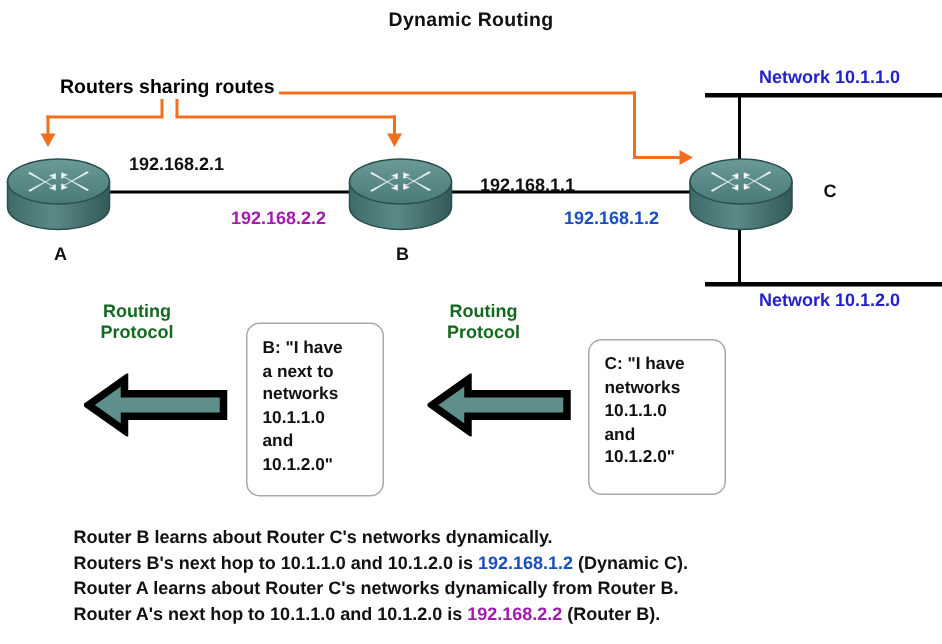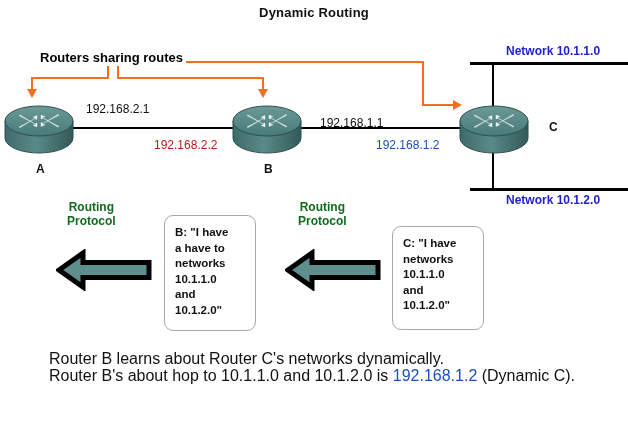--- a/index.html
+++ b/index.html
@@ -32,25 +32,25 @@
 
   
   .annot-label {
     font-size: 13px;
     font-weight: bold;
     color: #000000;
     white-space: nowrap;
   }
   .ip-label {
     font-size: 12px;
-    font-weight: normal;
+    font-weight: bold;
     white-space: nowrap;
   }
   .ip-black { color: #111111; }
-  .ip-brown { color: #b91c1c; }
+  .ip-brown { color: #a21caf; }
   .ip-blue  { color: #1a4fbf; }
   .router-letter {
     font-size: 12px;
     font-weight: bold;
     color: #111111;
   }
   .net-label {
     font-size: 12px;
     font-weight: bold;
     color: #2222cc;
@@ -110,22 +110,22 @@
     font-weight: bold;
     color: #111111;
     line-height: 15.5px;
   }
 
   
   .big-arrow svg { display: block; }
 
   
   .explain {
-    font-size: 16px;
-    font-weight: normal;
+    font-size: 12px;
+    font-weight: bold;
     color: #111111;
     line-height: 17px;
     white-space: nowrap;
   }
   .explain div { white-space: nowrap; }
 </style>
 </head>
 <body>
 
 <div id="canvas">
@@ -259,35 +259,39 @@
     </svg>
   </div>
   <div class="abs big-arrow" style="left:285px; top:249px;">
     <svg width="96" height="42" viewBox="0 0 96 42">
       <path d="M3,21 L27,4 L27,13.5 L93,13.5 L93,28.5 L27,28.5 L27,38 Z" fill="#5f8f8d" stroke="#000000" stroke-width="5" stroke-linejoin="miter"></path>
     </svg>
   </div>
 
   <div class="abs msg-box" style="left:164px; top:215px; width:92px; height:116px;">
     <div>B: "I have</div>
-    <div>a have to</div>
+    <div>a next to</div>
     <div>networks</div>
     <div>10.1.1.0</div>
     <div>and</div>
     <div>10.1.2.0"</div>
   </div>
 
   <div class="abs msg-box" style="left:392px; top:226px; width:92px; height:104px;">
     <div>C: "I have</div>
     <div>networks</div>
     <div>10.1.1.0</div>
     <div>and</div>
     <div>10.1.2.0"</div>
   </div>
 
   <div class="abs explain" style="left:49px; top:350px;">
     <div>Router B learns about Router C's networks dynamically.</div>
     <div>
-      <span>Router B's about hop to 10.1.1.0 and 10.1.2.0 is </span><span class="ip-blue">192.168.1.2</span><span> (Dynamic C).</span>
+      <span>Routers B's next hop to 10.1.1.0 and 10.1.2.0 is </span><span class="ip-blue">192.168.1.2</span><span> (Dynamic C).</span>
     </div>
+    <div>Router A learns about Router C's networks dynamically from Router B.</div>
+    <div>
+      <span>Router A's next hop to 10.1.1.0 and 10.1.2.0 is </span><span class="ip-brown">192.168.2.2</span><span> (Router B).</span>
+    </div>
   </div>
 
 </div>
 
 </body></html>

